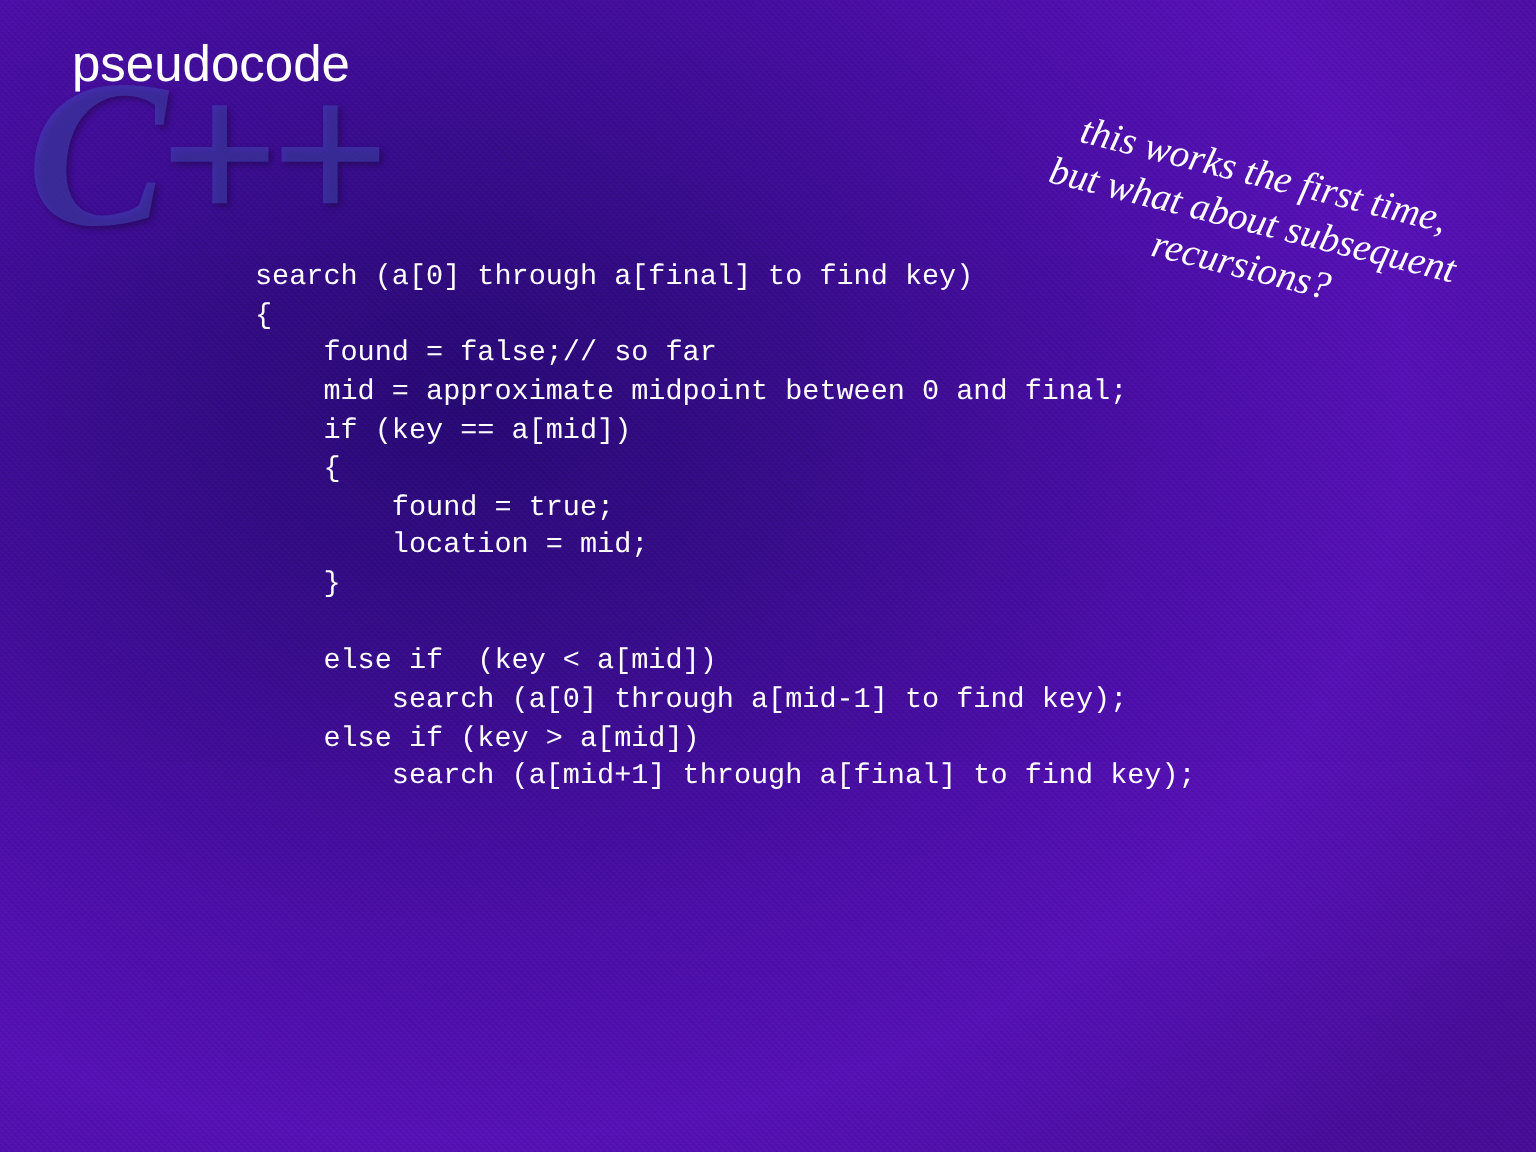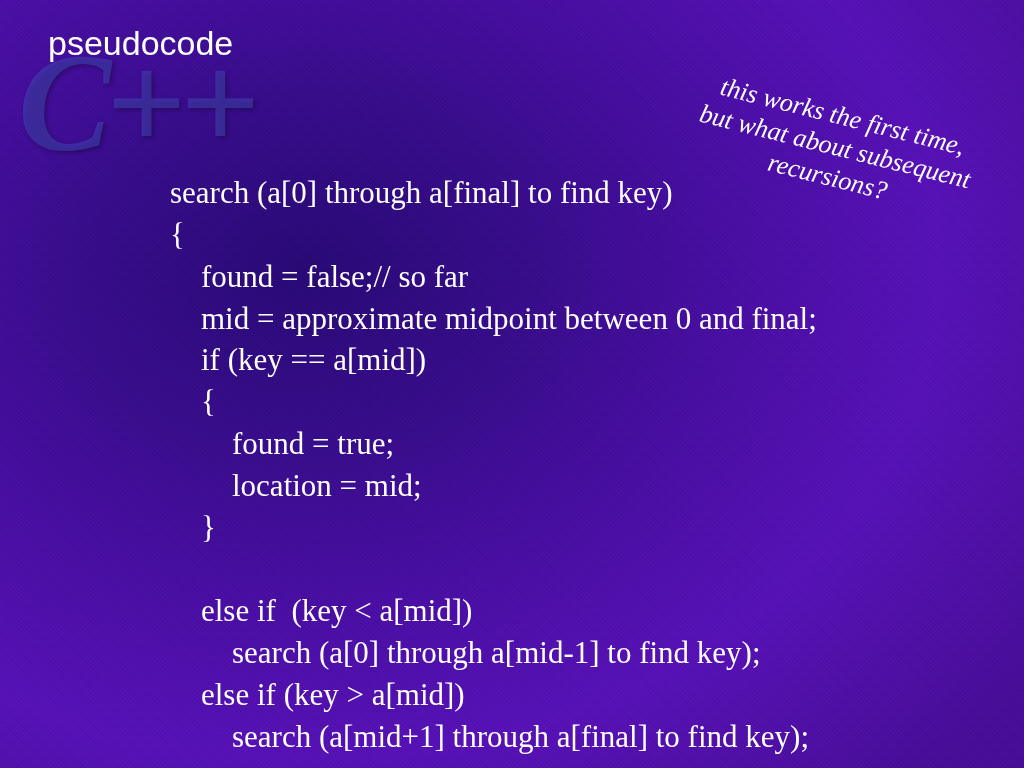--- a/index.html
+++ b/index.html
@@ -70,22 +70,22 @@
     text-align: center;
     transform: rotate(14deg);
     transform-origin: center;
     white-space: pre;
   }
   .code {
     position: absolute;
     top: 172px;
     left: 170px;
     color: #ffffff;
-    font-family: Liberation Serif, serif;
-    font-size: 31px;
+    font-family: Liberation Mono, monospace;
+    font-size: 19px;
     line-height: 1.35;
     white-space: pre;
   }
 </style>
 </head>
 <body>
 
 <div class="slide">
   <div class="cpp-watermark">C++</div>
   <div class="title">pseudocode</div>

